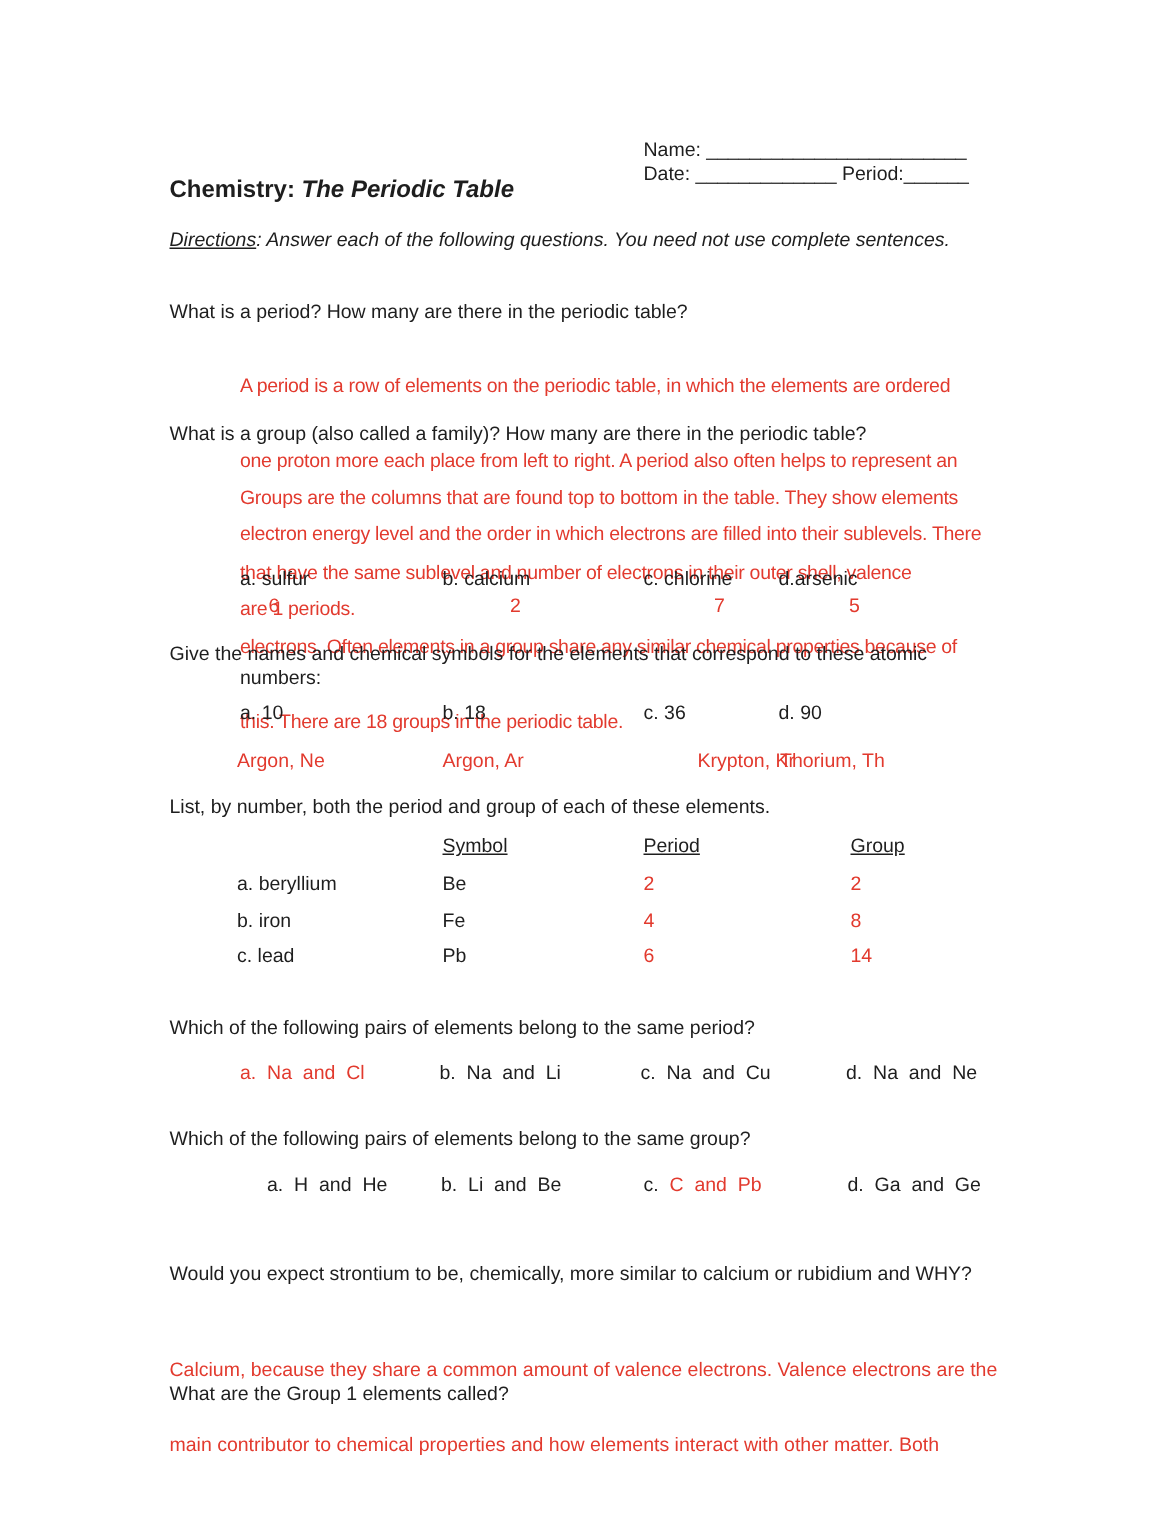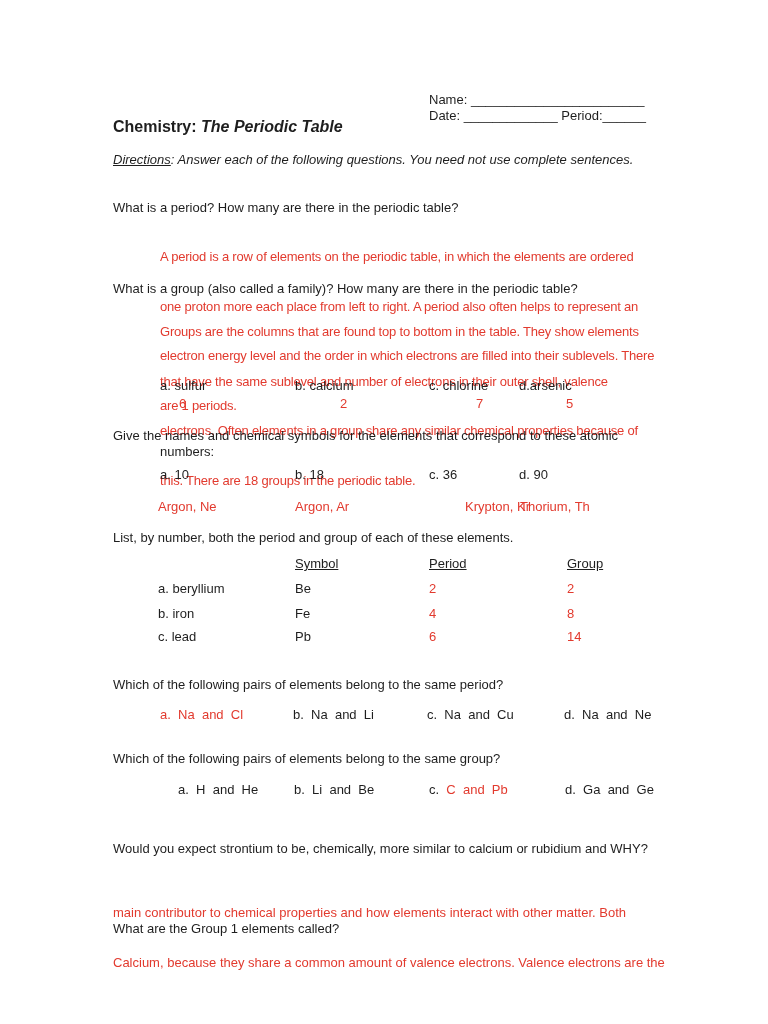--- a/index.html
+++ b/index.html
@@ -95,19 +95,19 @@
   <div class="t" style="left:564px;top:707px;">d.  Na  and  Ne</div>
 
   <div class="t" style="left:113px;top:751px;">Which of the following pairs of elements belong to the same group?</div>
   <div class="t" style="left:178px;top:782px;">a.  H  and  He</div>
   <div class="t" style="left:294px;top:782px;">b.  Li  and  Be</div>
   <div class="t" style="left:429px;top:782px;"><span>c.  </span><span class="red">C  and  Pb</span></div>
   <div class="t" style="left:565px;top:782px;">d.  Ga  and  Ge</div>
 
   <div class="t" style="left:113px;top:841px;">Would you expect strontium to be, chemically, more similar to calcium or rubidium and WHY?</div>
   <div class="t red" style="left:113px;top:872px;">
+    <div>Calcium, because they share a common amount of valence electrons. Valence electrons are the</div>
     <div>main contributor to chemical properties and how elements interact with other matter. Both</div>
-    <div>Calcium, because they share a common amount of valence electrons. Valence electrons are the</div>
   </div>
 
   <div class="t" style="left:113px;top:921px;">What are the Group 1 elements called?</div>
 
 </div>
 
 </body></html>

